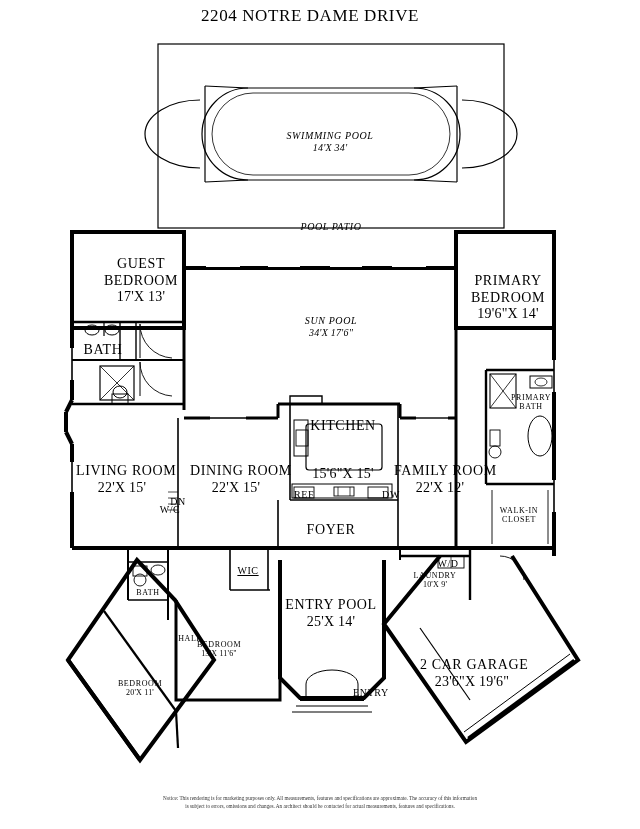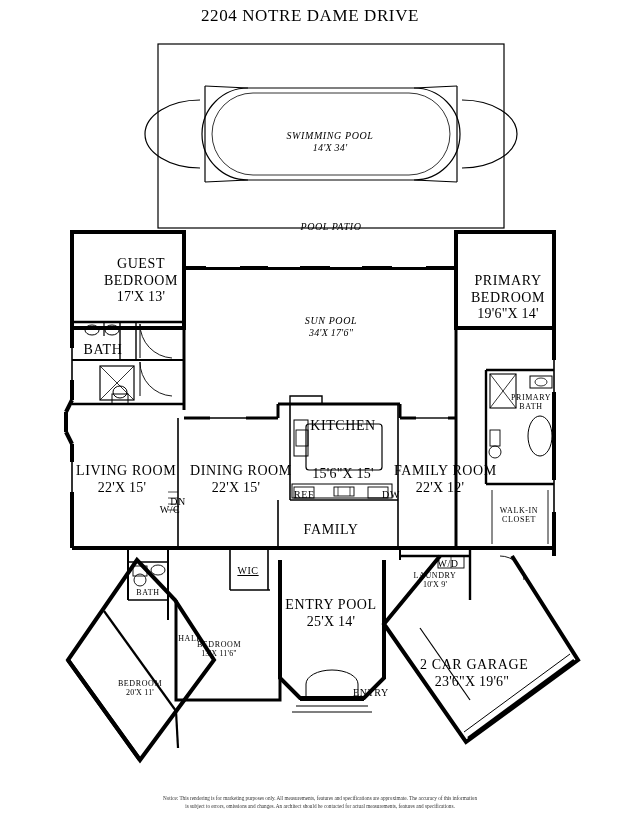--- a/index.html
+++ b/index.html
@@ -315,21 +315,21 @@
   <span class="nm">FAMILY ROOM</span>
   <span class="dim">22'X 12'</span>
 </div>
 
 <div class="room-label sz9" style="left:489px; top:506px; width:60px;">
   <span class="nm">WALK-IN</span>
   <span class="nm">CLOSET</span>
 </div>
 
 <div class="room-label sz10" style="left:301px; top:522px; width:60px;">
-  <span class="nm">FAMILY</span>
+  <span class="nm">FOYER</span>
 </div>
 
 <div class="room-label sz8" style="left:152px; top:504px; width:36px;">
   <span class="nm">W/C</span>
 </div>
 
 <div class="room-label sz8" style="left:232px; top:565px; width:32px;text-decoration:underline;">
   <span class="nm">WIC</span>
 </div>
 

